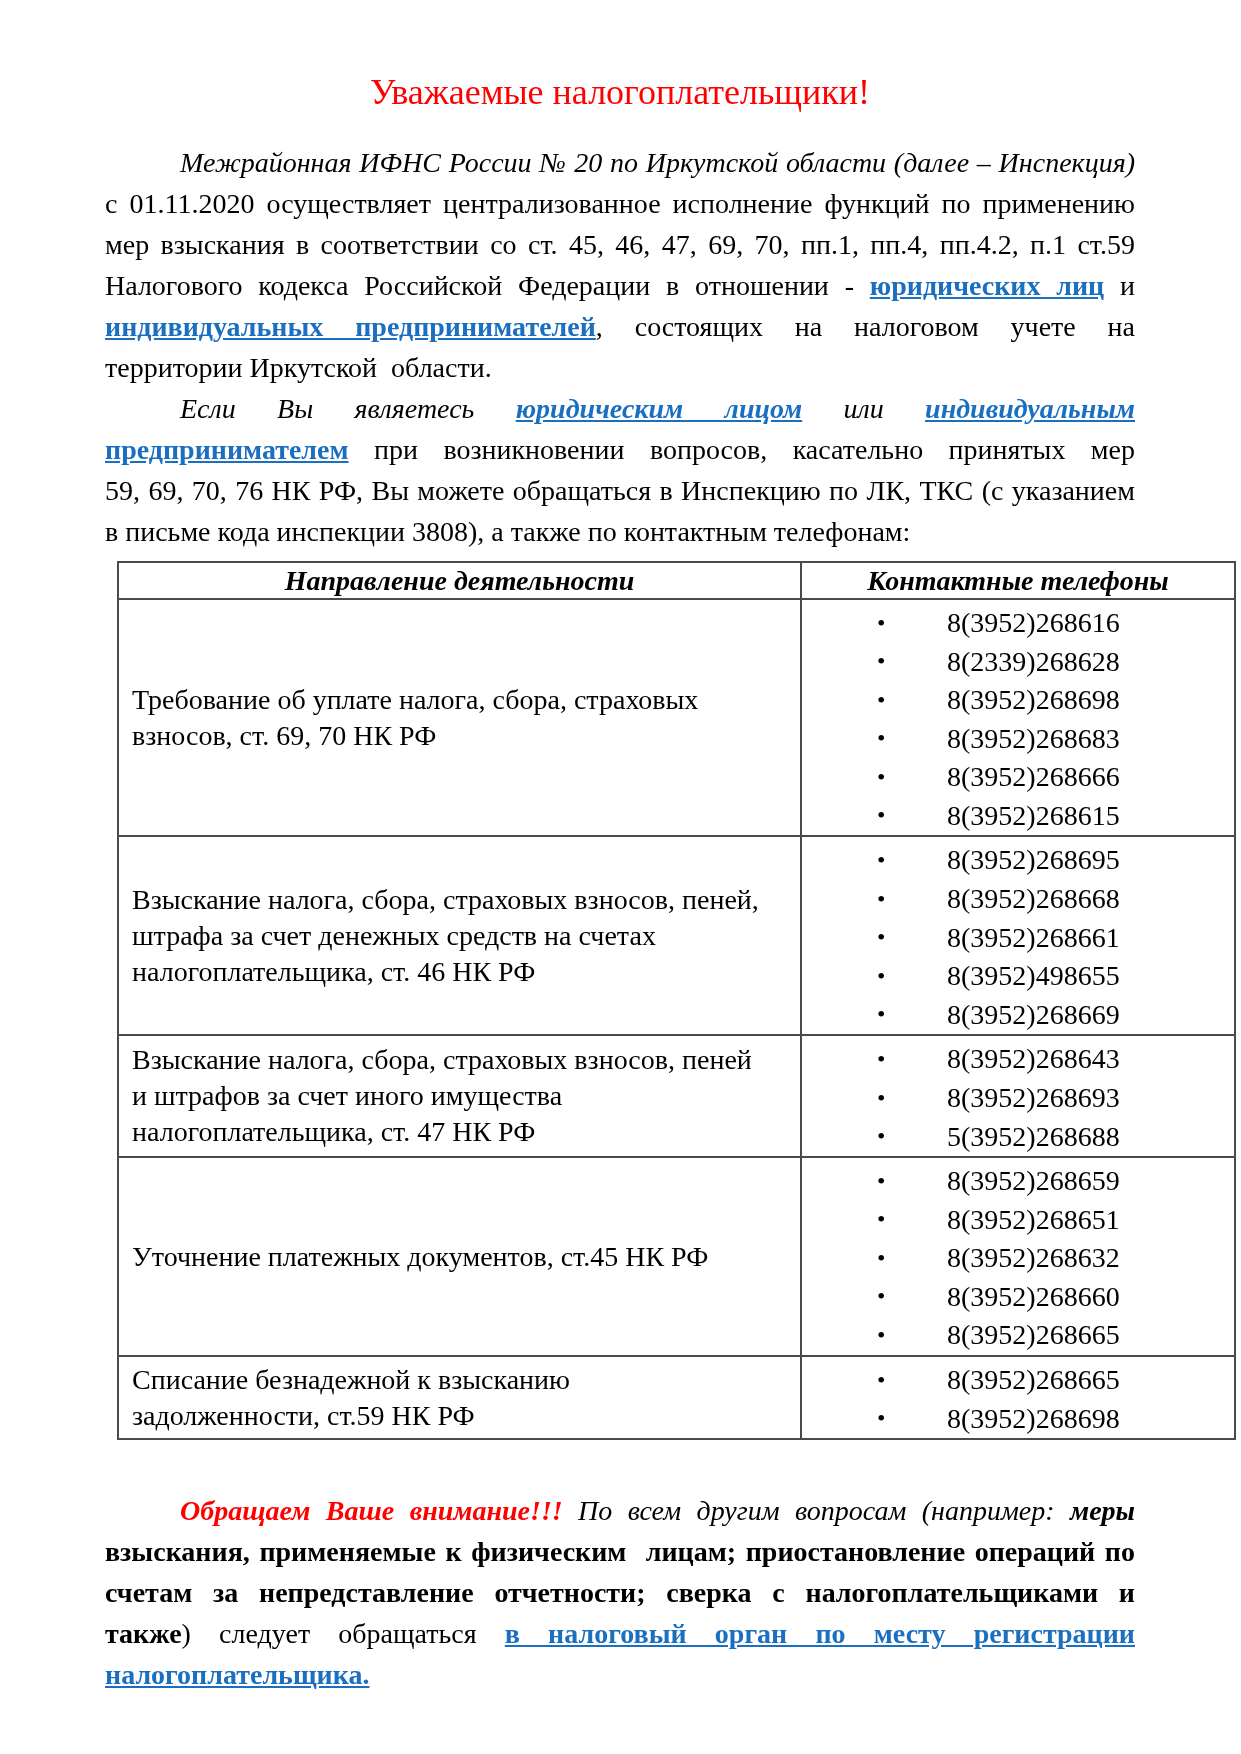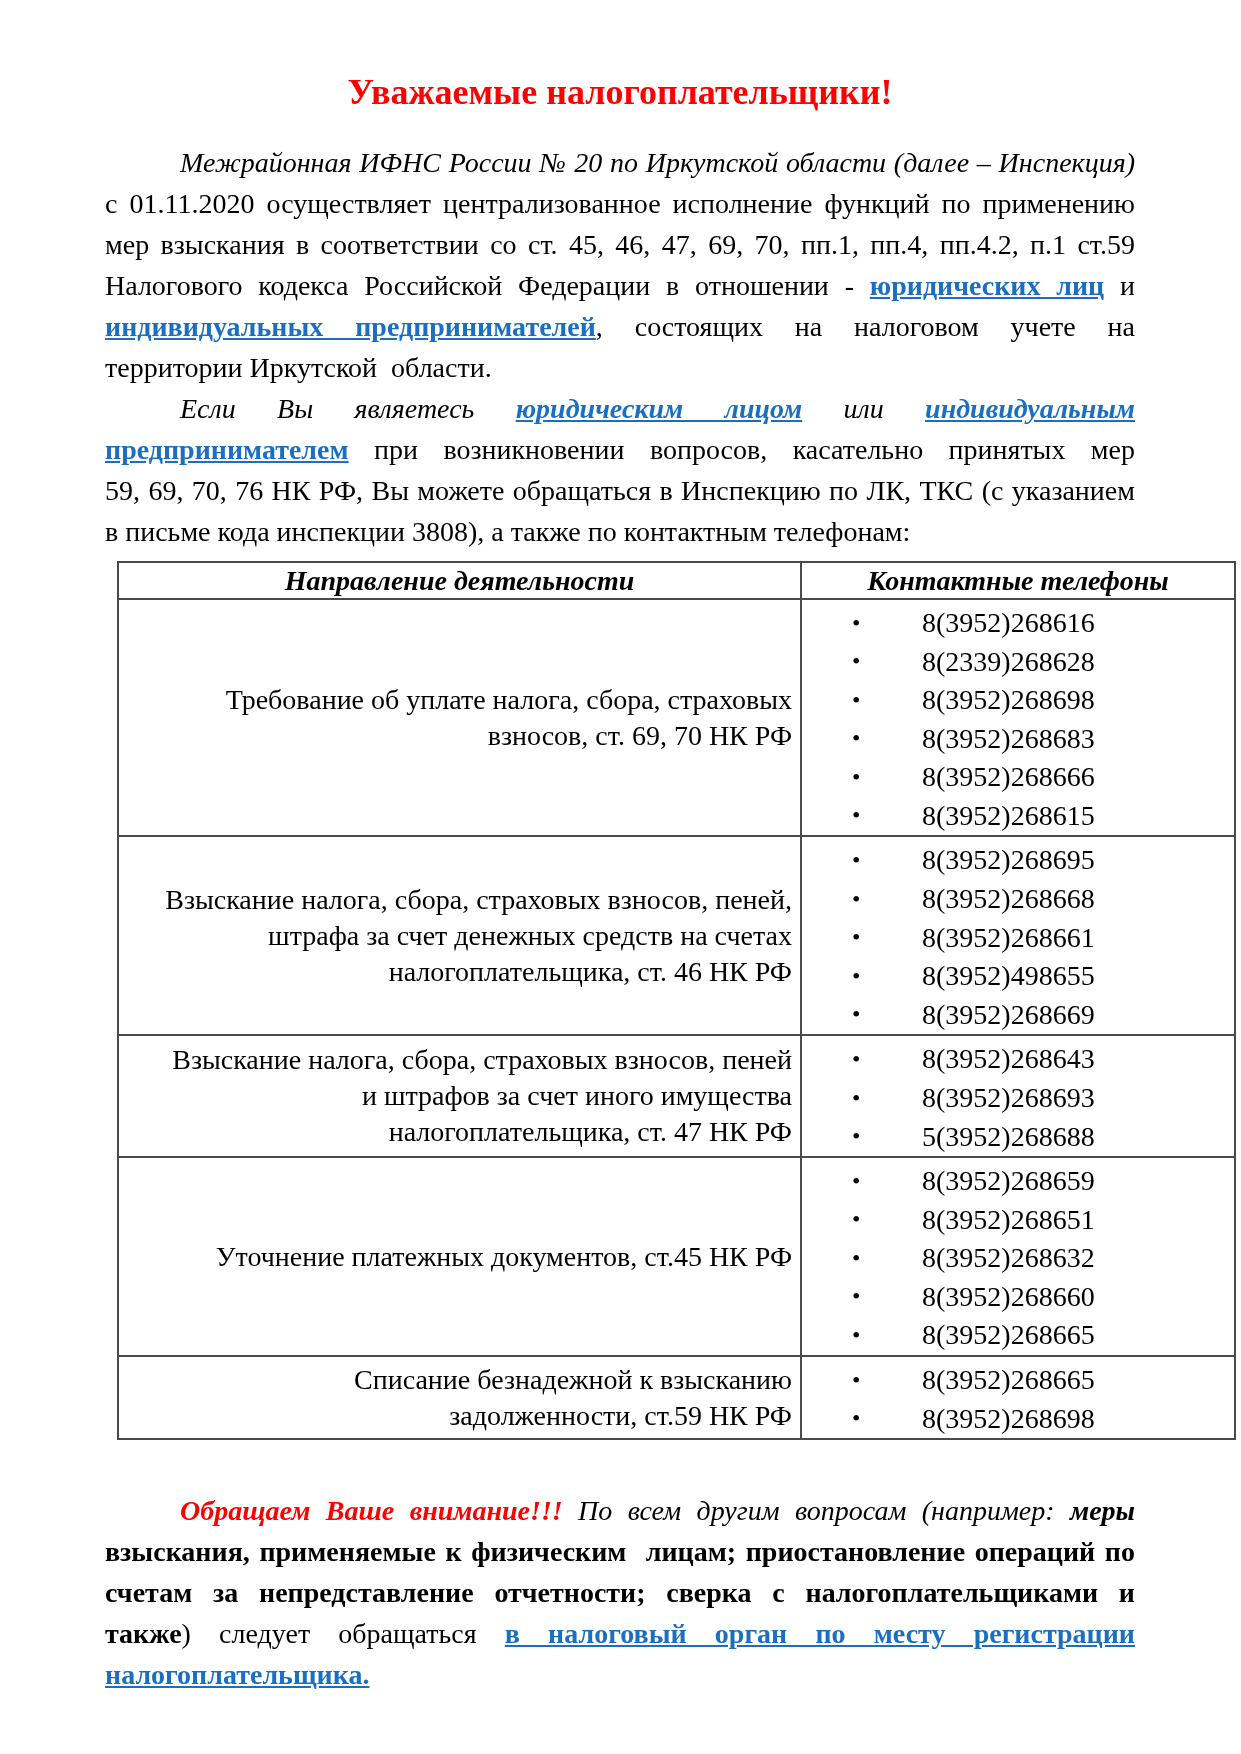--- a/index.html
+++ b/index.html
@@ -9,42 +9,42 @@
   }
   *{margin:0;padding:0;box-sizing:border-box;}
   html,body{background:#ffffff;}
   body{
     width:1241px;height:1754px;
     font-family:"Liberation Serif","DejaVu Serif",serif;
     color:#000;font-size:28px;position:relative;overflow:hidden;
   }
   .page{padding:70px 106px 0 105px;width:1241px;height:1754px;}
   .title{
-    font-size:36px;line-height:44px;font-weight:bold;
+    font-size:36px;line-height:44px;font-weight:normal;
     color:var(--red);text-align:center;margin-bottom:28px;
   }
   .para .line{line-height:41px;white-space:pre-wrap;}
   .line.j{text-align:justify;text-align-last:justify;}
   .line.ind{text-indent:75px;font-style:italic;}
   .link{color:var(--blue);font-weight:bold;text-decoration:underline;cursor:pointer;}
   .b{font-weight:bold;}
   .rb{color:var(--red);font-weight:bold;}
   table.contacts{
     border-collapse:collapse;table-layout:fixed;
     width:1066px;margin:9px 0 0 12px;
   }
   .contacts th,.contacts td{border:2px solid var(--border);}
   .contacts th{font-weight:bold;text-align:center;height:37px;font-size:28px;line-height:33px;padding:1px 2px;}
   th.col-activity{width:683px;font-style:italic;}
   th.col-phones{width:434px;font-style:italic;}
   td.activity{vertical-align:middle;padding:3px 8px 3px 13px;}
-  td.activity div{line-height:36px;text-align:right;}
+  td.activity div{line-height:36px;}
   td.phones{vertical-align:middle;padding:2px 0;}
   td.phones ul{list-style:none;}
-  td.phones li{line-height:36px;padding-left:50px;white-space:nowrap;}
+  td.phones li{line-height:36px;padding-left:75px;white-space:nowrap;}
   .bullet{display:inline-block;width:70px;font-size:24px;vertical-align:middle;}
   .num{vertical-align:middle;}
   .notice{margin-top:50px;}
 </style>
 </head>
 <body>
 
 <div class="page">
 
   <h1 class="title">Уважаемые налогоплательщики!</h1>

